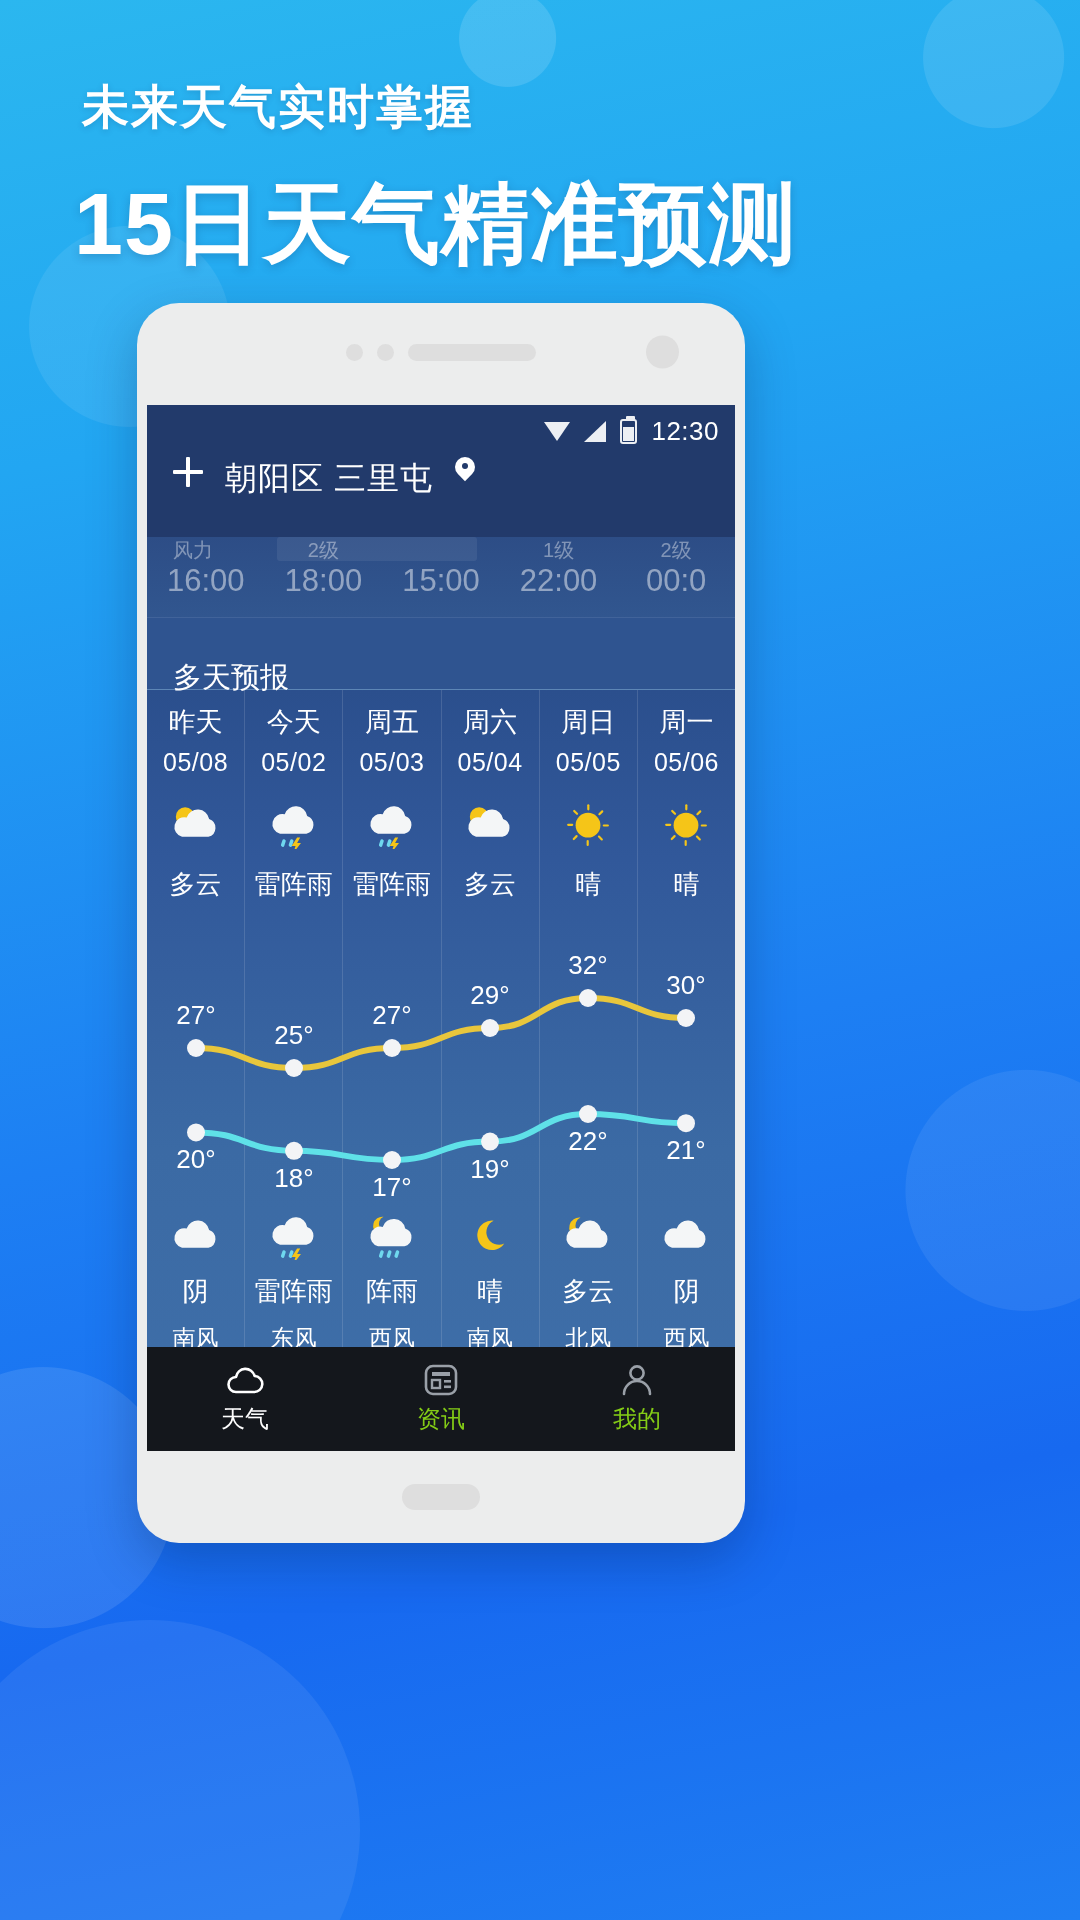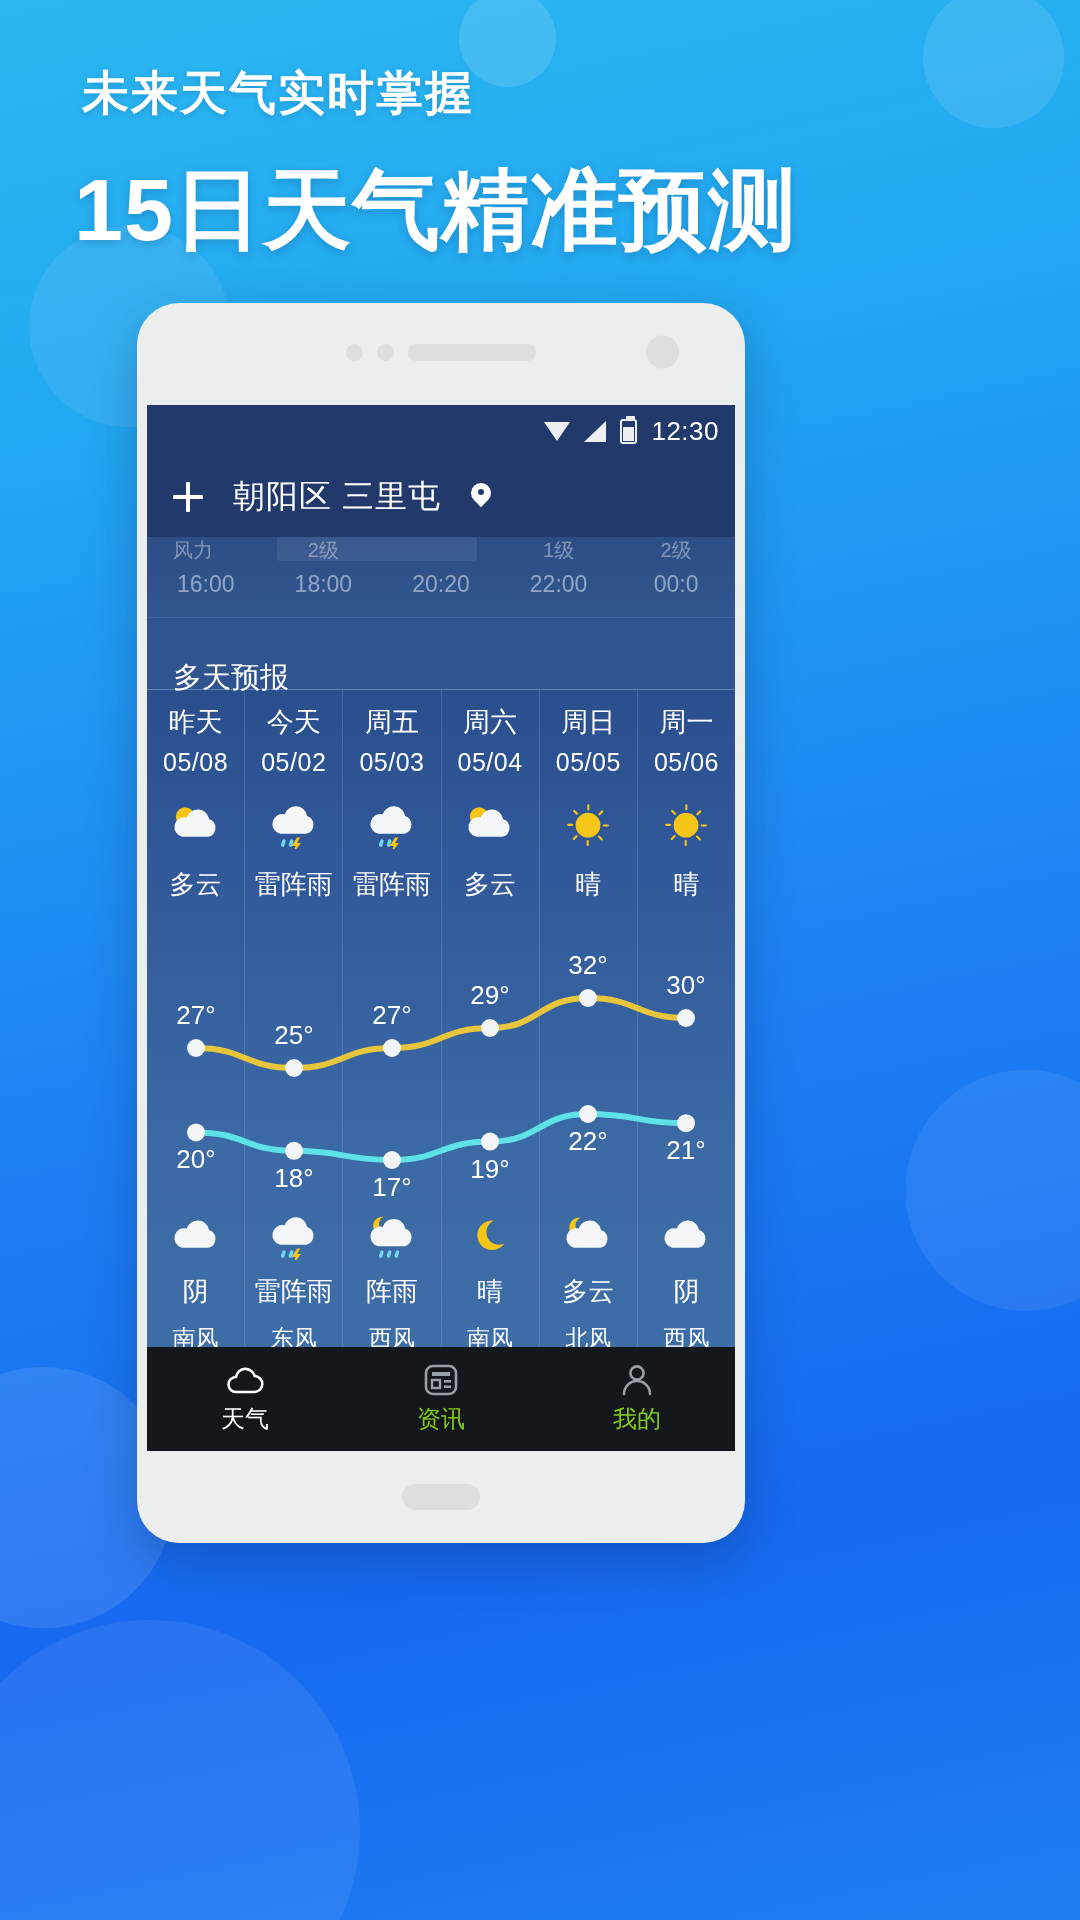--- a/index.html
+++ b/index.html
@@ -20,21 +20,21 @@
       radial-gradient(circle at 95% 62%, rgba(255,255,255,0.07) 0 120px, transparent 121px),
       linear-gradient(168deg,#2bb7ef 0%,#22a6f2 22%,#1d7ff3 55%,#1769f0 78%,#1f7ef2 100%);
   }
   .bg:after{
     content:"";
     position:absolute; left:-60px; bottom:-120px;
     width:420px; height:420px; border-radius:50%;
     background:rgba(255,255,255,0.07);
   }
   
-  .headline { position:absolute; left:0; top:0; width:1080px; z-index:5; }
+  .headline { position:absolute; left:0; top:14px; width:1080px; z-index:5; }
   .head-sub {
     margin:62px 0 0 82px;
     font-size:47px; font-weight:bold; color:#ffffff; letter-spacing:2px;
     text-shadow:0 2px 6px rgba(0,40,90,0.18);
   }
   .head-main {
     margin:26px 0 0 74px;
     font-size:88px; font-weight:bold; color:#ffffff; letter-spacing:1px;
     text-shadow:0 3px 10px rgba(0,40,90,0.22);
     white-space:nowrap;
@@ -97,21 +97,21 @@
   }
   .ico-battery:after{
     content:""; position:absolute; left:1px; bottom:1px; right:1px; height:62%;
     background:#ffffff;
   }
   .clock { font-size:26px; letter-spacing:.5px; }
 
   
   .loc-bar {
     height:80px; background:#223a6b;
-    display:flex; align-items:center; padding:0 26px; gap:30px;
+    display:flex; padding:0 26px; gap:22px;
     color:#ffffff;
   }
   .plus-icon { width:30px; height:30px; position:relative; flex:none; }
   .plus-icon:before,.plus-icon:after{
     content:""; position:absolute; background:#ffffff; border-radius:1px;
   }
   .plus-icon:before{ left:0; top:13px; width:30px; height:4px; }
   .plus-icon:after { top:0; left:13px; height:30px; width:4px; }
   .loc-name { font-size:32px; letter-spacing:1px; }
   .pin-icon { width:20px; height:28px; position:relative; flex:none; }
@@ -125,21 +125,21 @@
   }
 
   
   .hourly {
     height:80px; background:linear-gradient(180deg,#2d4d86 0%,#31568f 100%);
     position:relative; overflow:hidden;
   }
   .hourly-row { display:flex; width:100%; }
   .hr-cell { flex:1; text-align:center; }
   .hr-wind { font-size:20px; color:rgba(255,255,255,.40); height:26px; line-height:26px; }
-  .hr-time { font-size:23px; color:rgba(255,255,255,.48); margin-top:8px; }
+  .hr-time { font-size:31px; color:rgba(255,255,255,.48); margin-top:0; }
   .hourly-label {
     position:absolute; left:26px; top:0; font-size:20px; color:rgba(255,255,255,.40);
   }
   .hourly-hl {
     position:absolute; left:130px; top:0; width:200px; height:24px;
     background:rgba(255,255,255,.07); border-radius:3px;
   }
 
   
   .section-title-wrap{
@@ -239,21 +239,21 @@
         <div class="hr-cell">
           <div class="hr-wind"></div>
           <div class="hr-time">16:00</div>
         </div>
         <div class="hr-cell">
           <div class="hr-wind">2级</div>
           <div class="hr-time">18:00</div>
         </div>
         <div class="hr-cell">
           <div class="hr-wind"></div>
-          <div class="hr-time">20:20</div>
+          <div class="hr-time">15:00</div>
         </div>
         <div class="hr-cell">
           <div class="hr-wind">1级</div>
           <div class="hr-time">22:00</div>
         </div>
         <div class="hr-cell">
           <div class="hr-wind">2级</div>
           <div class="hr-time">00:0</div>
         </div>
       </div>

